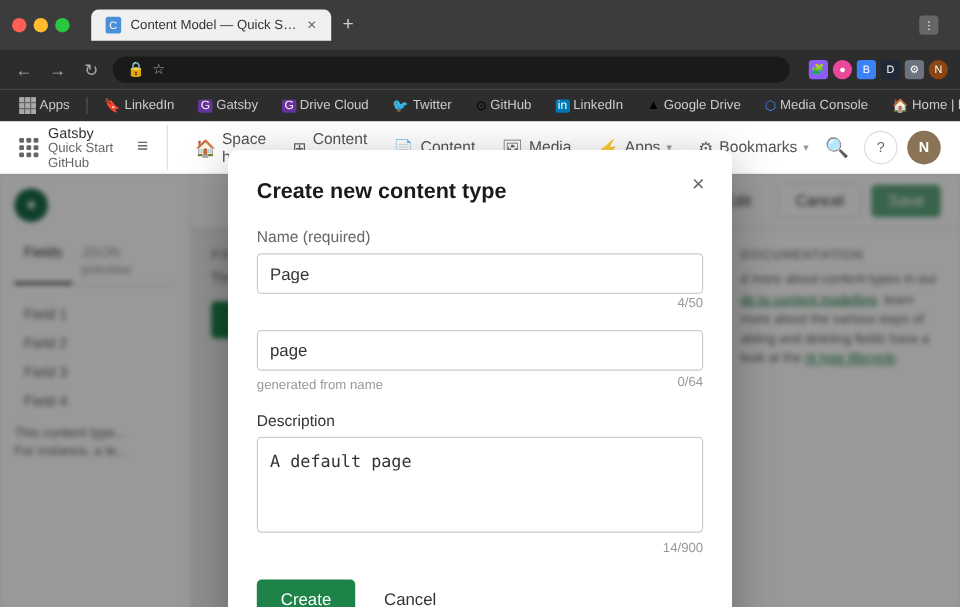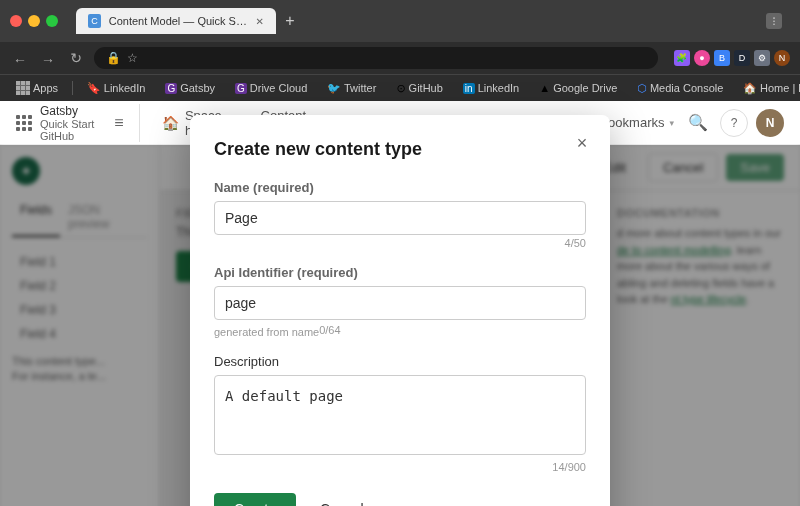--- a/index.html
+++ b/index.html
@@ -54,21 +54,21 @@
     .btn-save { padding: 6px 14px; border: none; background: #1d8348; color: #fff; cursor: pointer; font-size: 13px; border-radius: 4px; opacity: 0.7; }
     .add-field-btn { background: #1d8348; color: white; border: none; padding: 8px 16px; border-radius: 4px; cursor: pointer; font-size: 13px; display: flex; align-items: center; gap: 6px; }
 
     
     .modal-overlay { position: absolute; top: 0; left: 0; right: 0; bottom: 0; background: rgba(0,0,0,0.4); display: flex; align-items: center; justify-content: center; z-index: 100; }
     .modal { background: #fff; border-radius: 8px; width: 420px; padding: 24px; position: relative; box-shadow: 0 10px 40px rgba(0,0,0,0.3); }
     .modal-title { font-size: 18px; font-weight: 600; color: #1a1a1a; margin-bottom: 20px; }
     .modal-close { position: absolute; top: 16px; right: 16px; background: none; border: none; font-size: 18px; color: #666; cursor: pointer; width: 24px; height: 24px; display: flex; align-items: center; justify-content: center; }
     .form-group { margin-bottom: 16px; }
     .form-label { font-size: 13px; color: #333; margin-bottom: 6px; display: block; }
-    .form-label span { color: #666; font-weight: bold; }
+    .form-label span { color: #666; font-weight: normal; }
     .form-input { width: 100%; border: 1px solid #ccc; border-radius: 4px; padding: 8px 10px; font-size: 14px; color: #333; outline: none; }
     .form-hint { font-size: 11px; color: #999; margin-top: 4px; }
     .char-count { text-align: right; font-size: 11px; color: #999; margin-top: 2px; }
     .form-textarea { width: 100%; border: 1px solid #ccc; border-radius: 4px; padding: 12px 10px; font-size: 14px; color: #333; outline: none; resize: none; height: 80px; }
     .modal-actions { display: flex; gap: 8px; margin-top: 20px; }
     .btn-create { background: #1d8348; color: white; border: none; padding: 8px 20px; border-radius: 4px; cursor: pointer; font-size: 14px; font-weight: 500; }
     .btn-modal-cancel { background: transparent; color: #333; border: none; padding: 8px 16px; cursor: pointer; font-size: 14px; }
 
     
     .blurred { filter: blur(2px); }
@@ -282,26 +282,22 @@
       <div class="form-group">
         <label class="form-label">
           <span>Name</span>
           <span style="color:#666;font-weight:normal;"> </span><span style="color:#666;">(required)</span>
         </label>
         <input type="text" class="form-input" value="Page" style="">
         <div class="char-count">4/50</div>
       </div>
 
       <div class="form-group">
-        <label class="form-label">
-          <span>Api Identifier</span>
-          <span style="color:#666;font-weight:normal;"> </span><span style="color:#666;">(required)</span>
-        </label>
         <input type="text" class="form-input" value="page" style="">
-        <div style="display:flex;justify-content:flex-start;margin-top:2px;">
+        <div style="display:flex;justify-content:space-between;margin-top:2px;">
           <span class="form-hint">generated from name</span>
           <span class="char-count">0/64</span>
         </div>
       </div>
 
       <div class="form-group">
         <label class="form-label">Description</label>
         <textarea class="form-textarea" style="">A default page</textarea>
         <div class="char-count">14/900</div>
       </div>

